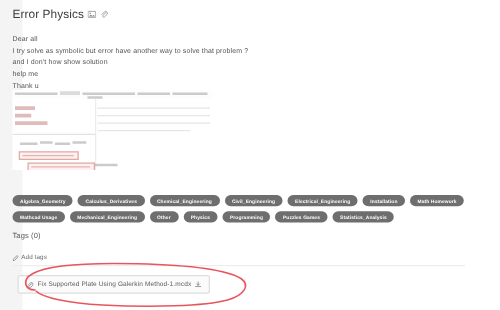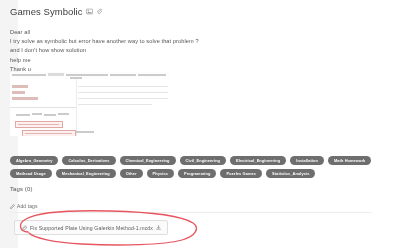--- a/index.html
+++ b/index.html
@@ -214,21 +214,21 @@
   }
 </style>
 </head>
 <body>
 
 <div id="page">
 
   <div id="content-sheet"></div>
 
   <div id="post-header">
-    <span id="post-title">Games Symbolic</span>
+    <span id="post-title">Error Physics</span>
 
     <span class="hdr-icon">
       <svg width="7" height="7" viewBox="0 0 16 16">
         <rect x="1" y="2.5" width="14" height="11" rx="1" fill="#ffffff" stroke="#8a8a8a" stroke-width="1.4"></rect>
         <circle cx="5" cy="6" r="1.3" fill="#8a8a8a"></circle>
         <path d="M2.5 12 L6 8 L9 11 L11.5 8.8 L13.5 12 Z" fill="#8a8a8a"></path>
       </svg>
     </span>
 
     <span class="hdr-icon">

